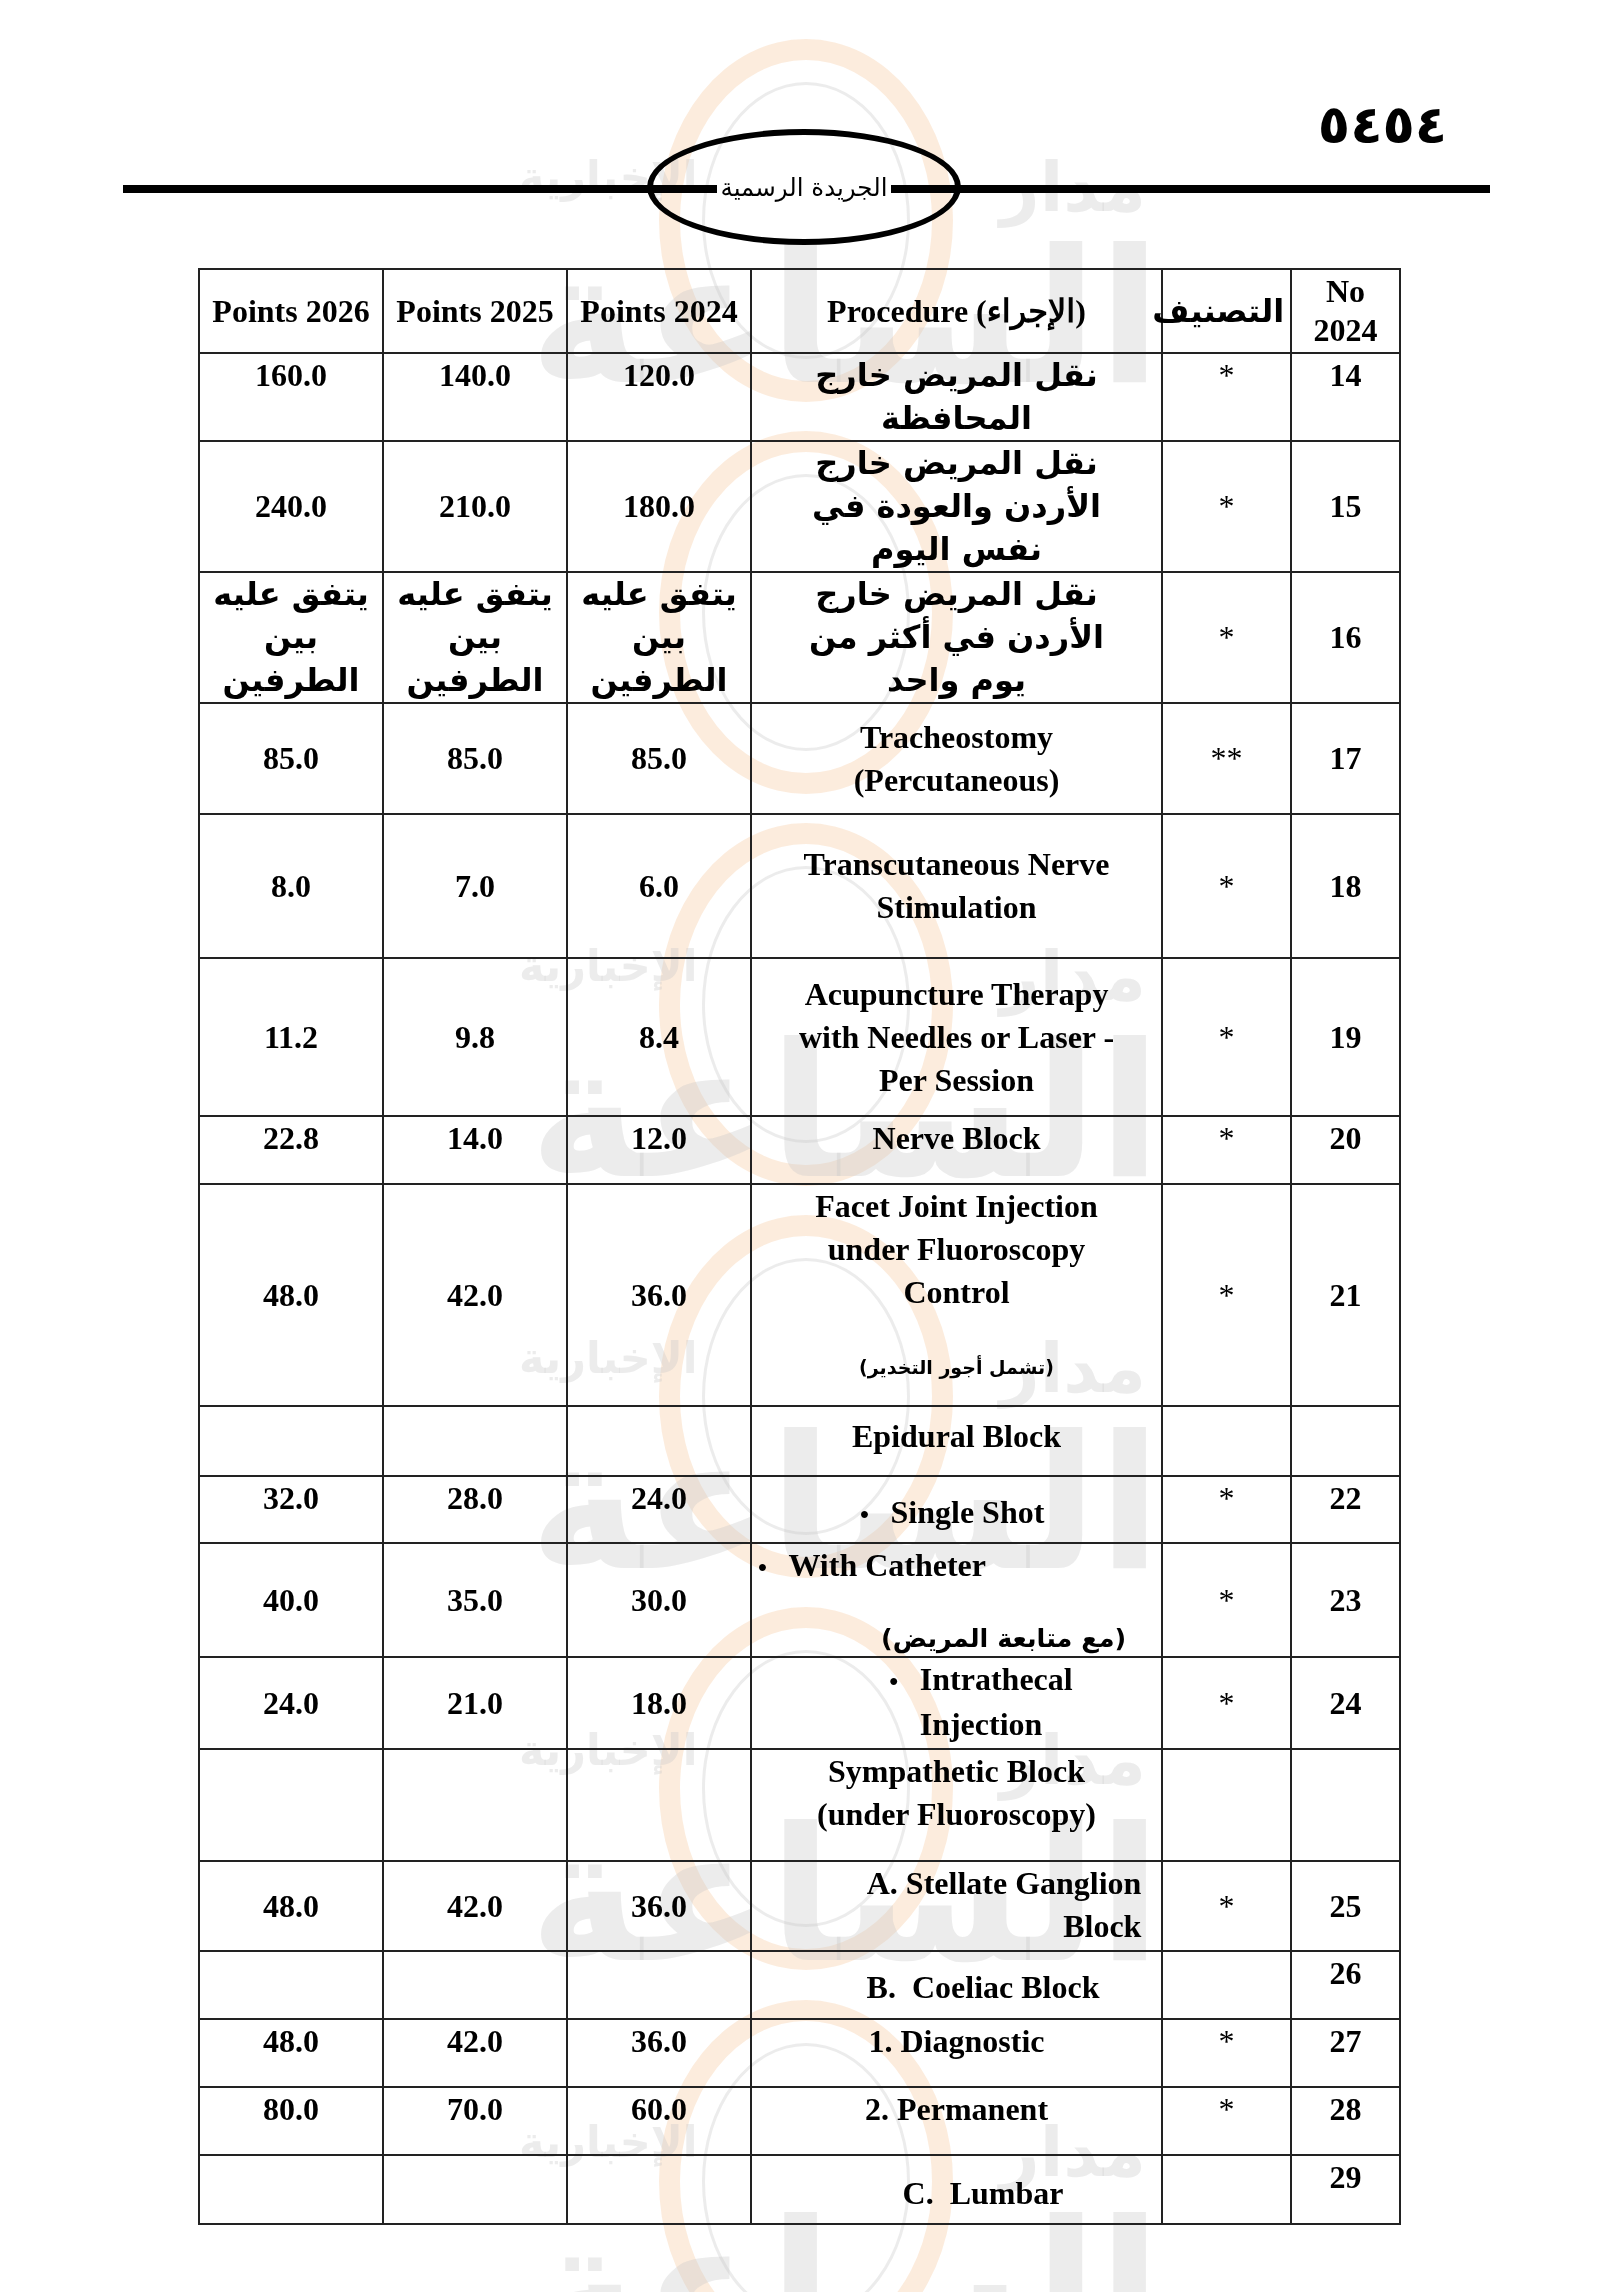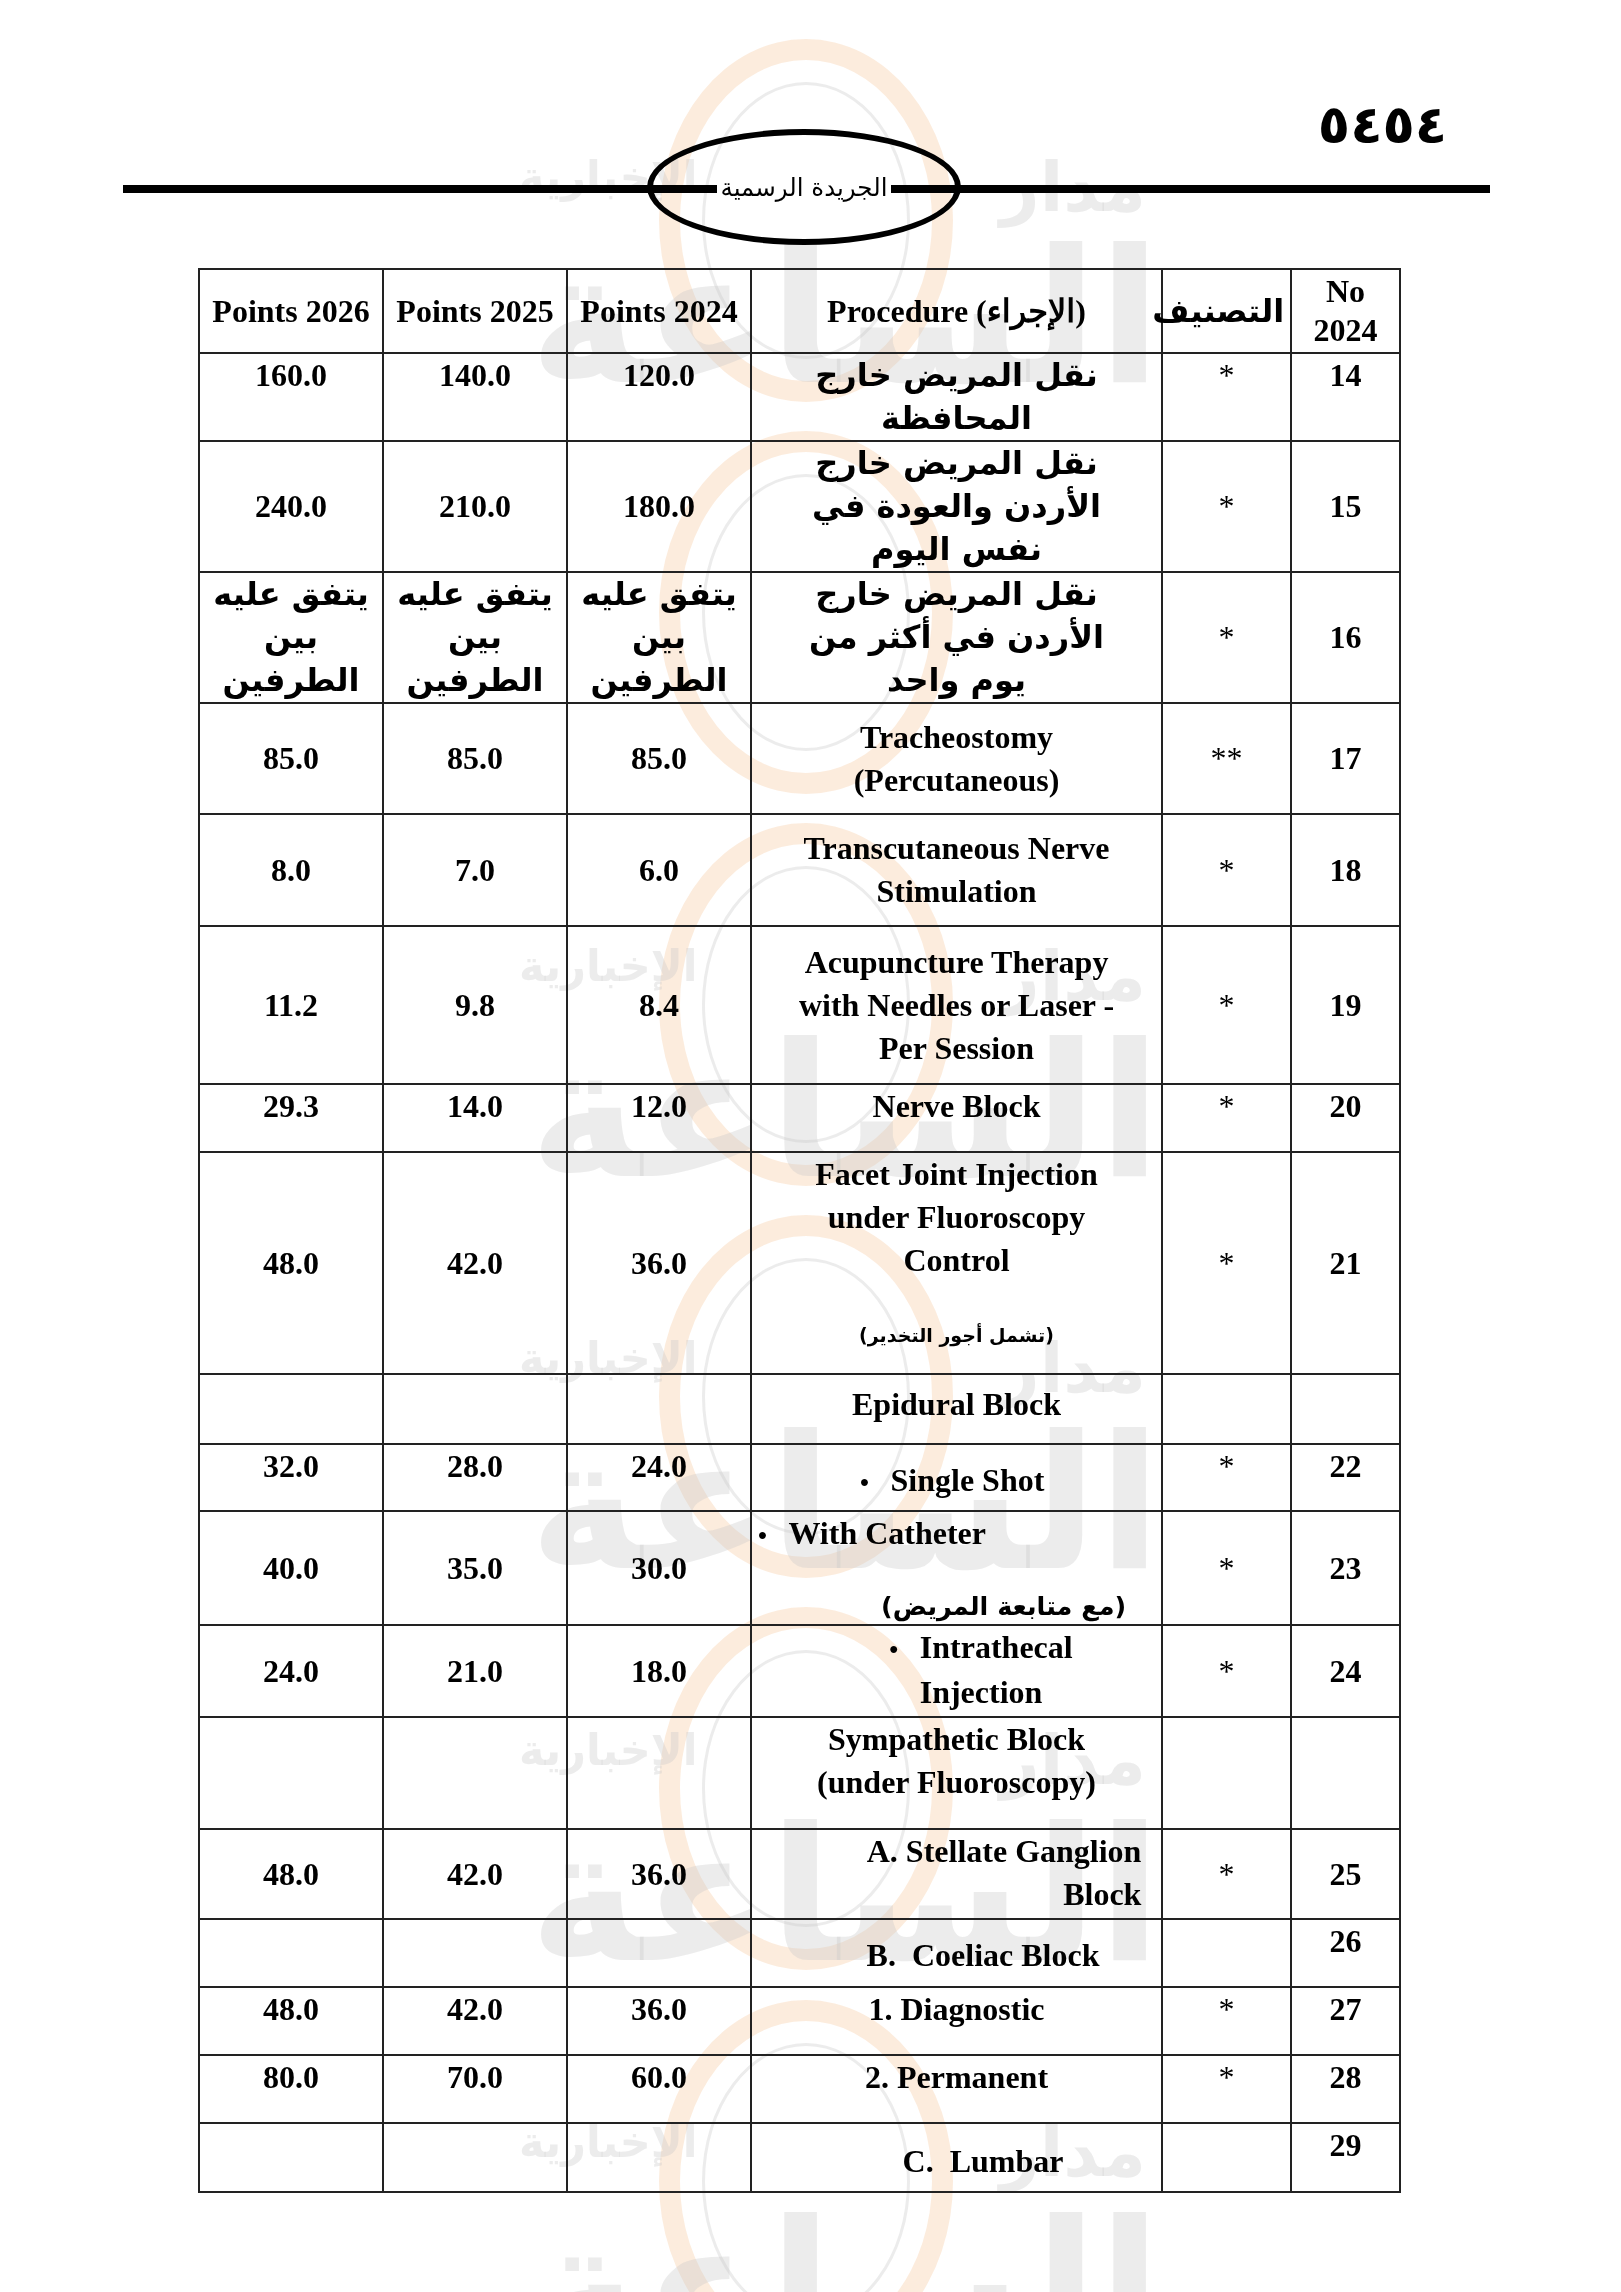--- a/index.html
+++ b/index.html
@@ -150,40 +150,40 @@
 
     <tr style="height:111px;">
       <td class="valign-mid">85.0</td>
       <td class="valign-mid">85.0</td>
       <td class="valign-mid">85.0</td>
       <td class="valign-mid" style="padding:0 69px;">Tracheostomy (Percutaneous)</td>
       <td class="valign-mid" style="font-weight:normal;">**</td>
       <td class="valign-mid">17</td>
     </tr>
 
-    <tr style="height:112px;border-radius:8px;">
+    <tr style="height:144px;border-radius:8px;">
       <td class="valign-mid">8.0</td>
       <td class="valign-mid">7.0</td>
       <td class="valign-mid">6.0</td>
       <td class="valign-mid">Transcutaneous Nerve Stimulation</td>
       <td class="valign-mid" style="font-weight:normal;">*</td>
       <td class="valign-mid">18</td>
     </tr>
 
     <tr style="height:158px;">
       <td class="valign-mid">11.2</td>
       <td class="valign-mid">9.8</td>
       <td class="valign-mid">8.4</td>
       <td class="valign-mid" style="padding:0 19.6px;">Acupuncture Therapy with Needles or Laser - Per Session</td>
       <td class="valign-mid" style="font-weight:normal;">*</td>
       <td class="valign-mid">19</td>
     </tr>
 
     <tr style="height:68px;">
-      <td>29.3</td>
+      <td>22.8</td>
       <td>14.0</td>
       <td>12.0</td>
       <td>Nerve Block</td>
       <td style="font-weight:normal;">*</td>
       <td>20</td>
     </tr>
 
     <tr style="height:222px;">
       <td class="valign-mid">48.0</td>
       <td class="valign-mid">42.0</td>

